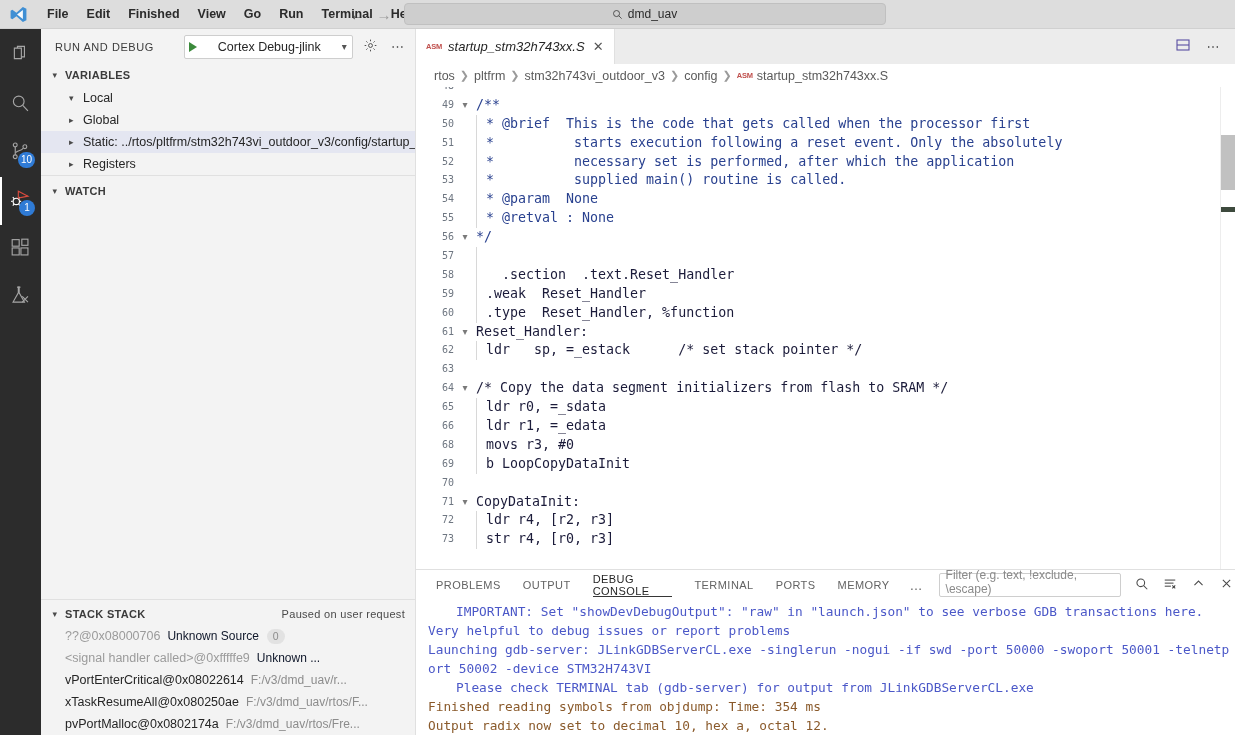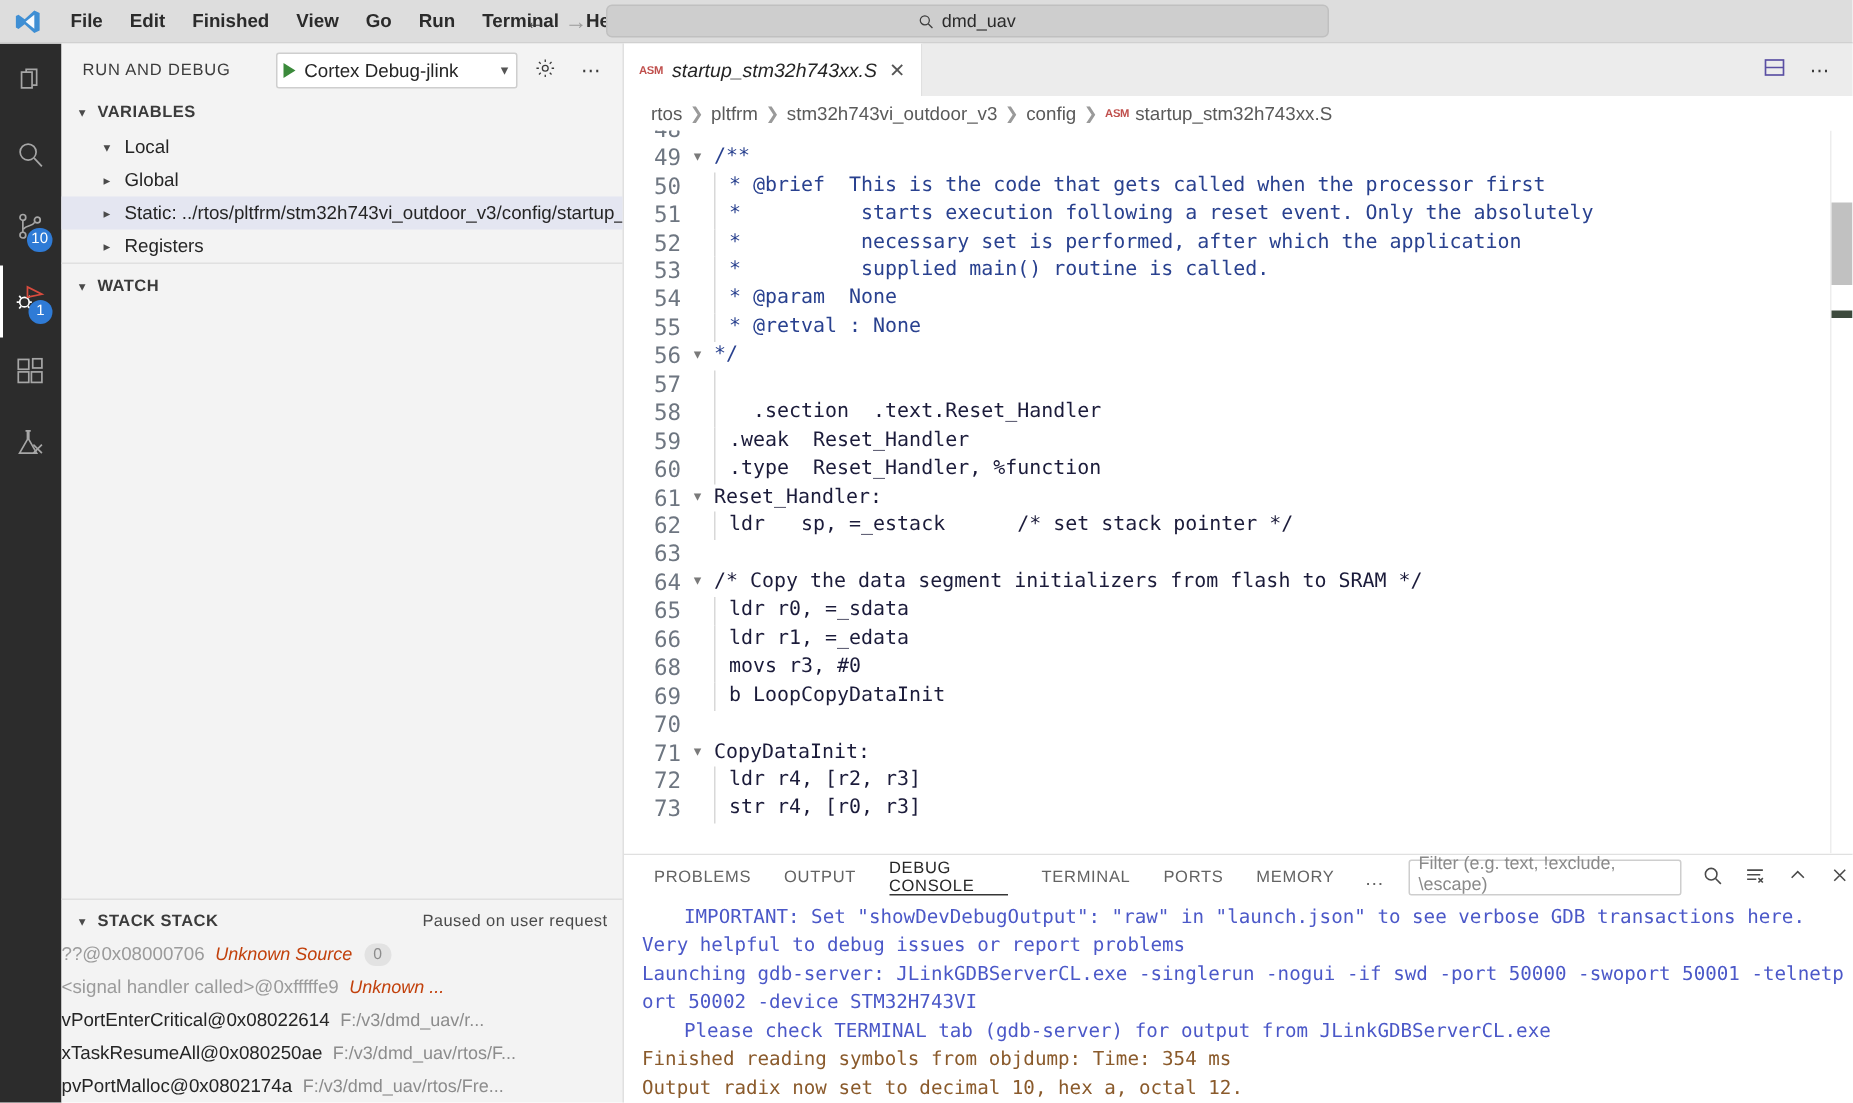--- a/index.html
+++ b/index.html
@@ -62,21 +62,21 @@
   .sidebar{
     width:374px;min-width:374px;background:#f3f3f3;border-right:1px solid #e0e0e0;
     display:flex;flex-direction:column;position:relative;
   }
   .sb-header{
     height:35px;min-height:35px;display:flex;align-items:center;padding:0 8px 0 14px;gap:8px;
   }
   .sb-title{font-size:11px;letter-spacing:.55px;color:#3b3b3b;text-transform:uppercase;white-space:nowrap;}
   .launch-select{
     flex:0 0 auto;margin-left:22px;height:22px;background:#ffffff;border:1px solid #cecece;
-    border-radius:2px;display:flex;align-items:center;gap:6px;padding:0 5px 0 4px;min-width:150px;
+    border-radius:2px;display:flex;align-items:center;gap:21px;padding:0 5px 0 4px;min-width:150px;
   }
   .play-tri{width:0;height:0;border-left:8px solid #3b8a3b;border-top:5px solid transparent;border-bottom:5px solid transparent;}
   .launch-name{font-size:12.5px;color:#252525;flex:1;white-space:nowrap;}
   .chev{font-size:10px;color:#555;}
   .sb-act{width:22px;height:22px;display:flex;align-items:center;justify-content:center;cursor:pointer;color:#3b3b3b;}
 
   .section-head{
     height:22px;display:flex;align-items:center;gap:4px;padding-left:8px;padding-right:10px;
     font-size:11px;font-weight:bold;letter-spacing:.3px;color:#3b3b3b;cursor:pointer;
   }
@@ -92,27 +92,27 @@
   .tree-row.indent2{padding-left:28px;}
   .tree-row .twist{width:14px;display:inline-block;font-size:9px;color:#4a4a4a;flex:0 0 14px;}
   .tree-row.selected{background:#e4e6f1;}
   .tree-row .label{overflow:hidden;text-overflow:clip;}
 
   .variables-pane{flex:0 0 auto;}
   .watch-pane{border-top:1px solid #e0e0e0;flex:1;min-height:0;}
   .callstack-pane{border-top:1px solid #e0e0e0;}
 
   .cs-row{
-    height:22px;display:flex;align-items:center;font-size:12.5px;padding-right:6px;
+    height:22px;display:flex;align-items:center;font-size:12.5px;padding-left:24px;padding-right:6px;
     white-space:nowrap;overflow:hidden;cursor:pointer;font-family:"Liberation Sans",sans-serif;
   }
   .cs-name{color:#252525;}
   .cs-row.dim .cs-name{color:#9b9b9b;}
   .cs-src{color:#8c8c8c;font-size:12px;margin-left:7px;overflow:hidden;}
-  .cs-row.dim .cs-src{color:#c2410c;font-style:italic;}
+  .cs-row.dim .cs-src{color:#0f172a;}
   .cs-pill{
     margin-left:8px;background:#e2e2e2;color:#8c8c8c;border-radius:8px;font-size:10.5px;
     padding:1px 6px;line-height:13px;
   }
 
   
   .main{flex:1;min-width:0;display:flex;flex-direction:column;background:#ffffff;}
 
   .tabsrow{height:35px;min-height:35px;background:#ececec;display:flex;align-items:stretch;position:relative;}
   .tab{
@@ -134,21 +134,21 @@
   .bc-sep{color:#9a9a9a;font-size:11px;}
 
   .editor{flex:1;min-height:0;position:relative;overflow:hidden;background:#ffffff;}
   .code-area{
     position:absolute;inset:0;font-family:"DejaVu Sans Mono", monospace;font-size:13.3px;
     line-height:18.9px;overflow:hidden;
   }
   .code-line{display:flex;align-items:flex-start;height:18.9px;white-space:pre;}
   .ln{
     width:38px;min-width:38px;text-align:right;color:#6e7681;padding-right:0px;
-    font-size:15px;font-family:"DejaVu Sans Mono",monospace;
+    font-size:10px;font-family:"DejaVu Sans Mono",monospace;
   }
   .fold{width:22px;min-width:22px;text-align:center;color:#7a7a7a;font-size:10px;font-family:"Liberation Sans",sans-serif;}
   .ind-guide{
     display:inline-block;border-left:1px solid #d8d8d8;height:18.9px;width:9px;vertical-align:top;
   }
   .src{color:#1f1f1f;}
   .c-comment{color:#29418f;}
   .c-code{color:#1b1b3a;}
 
   .v-scroll{

